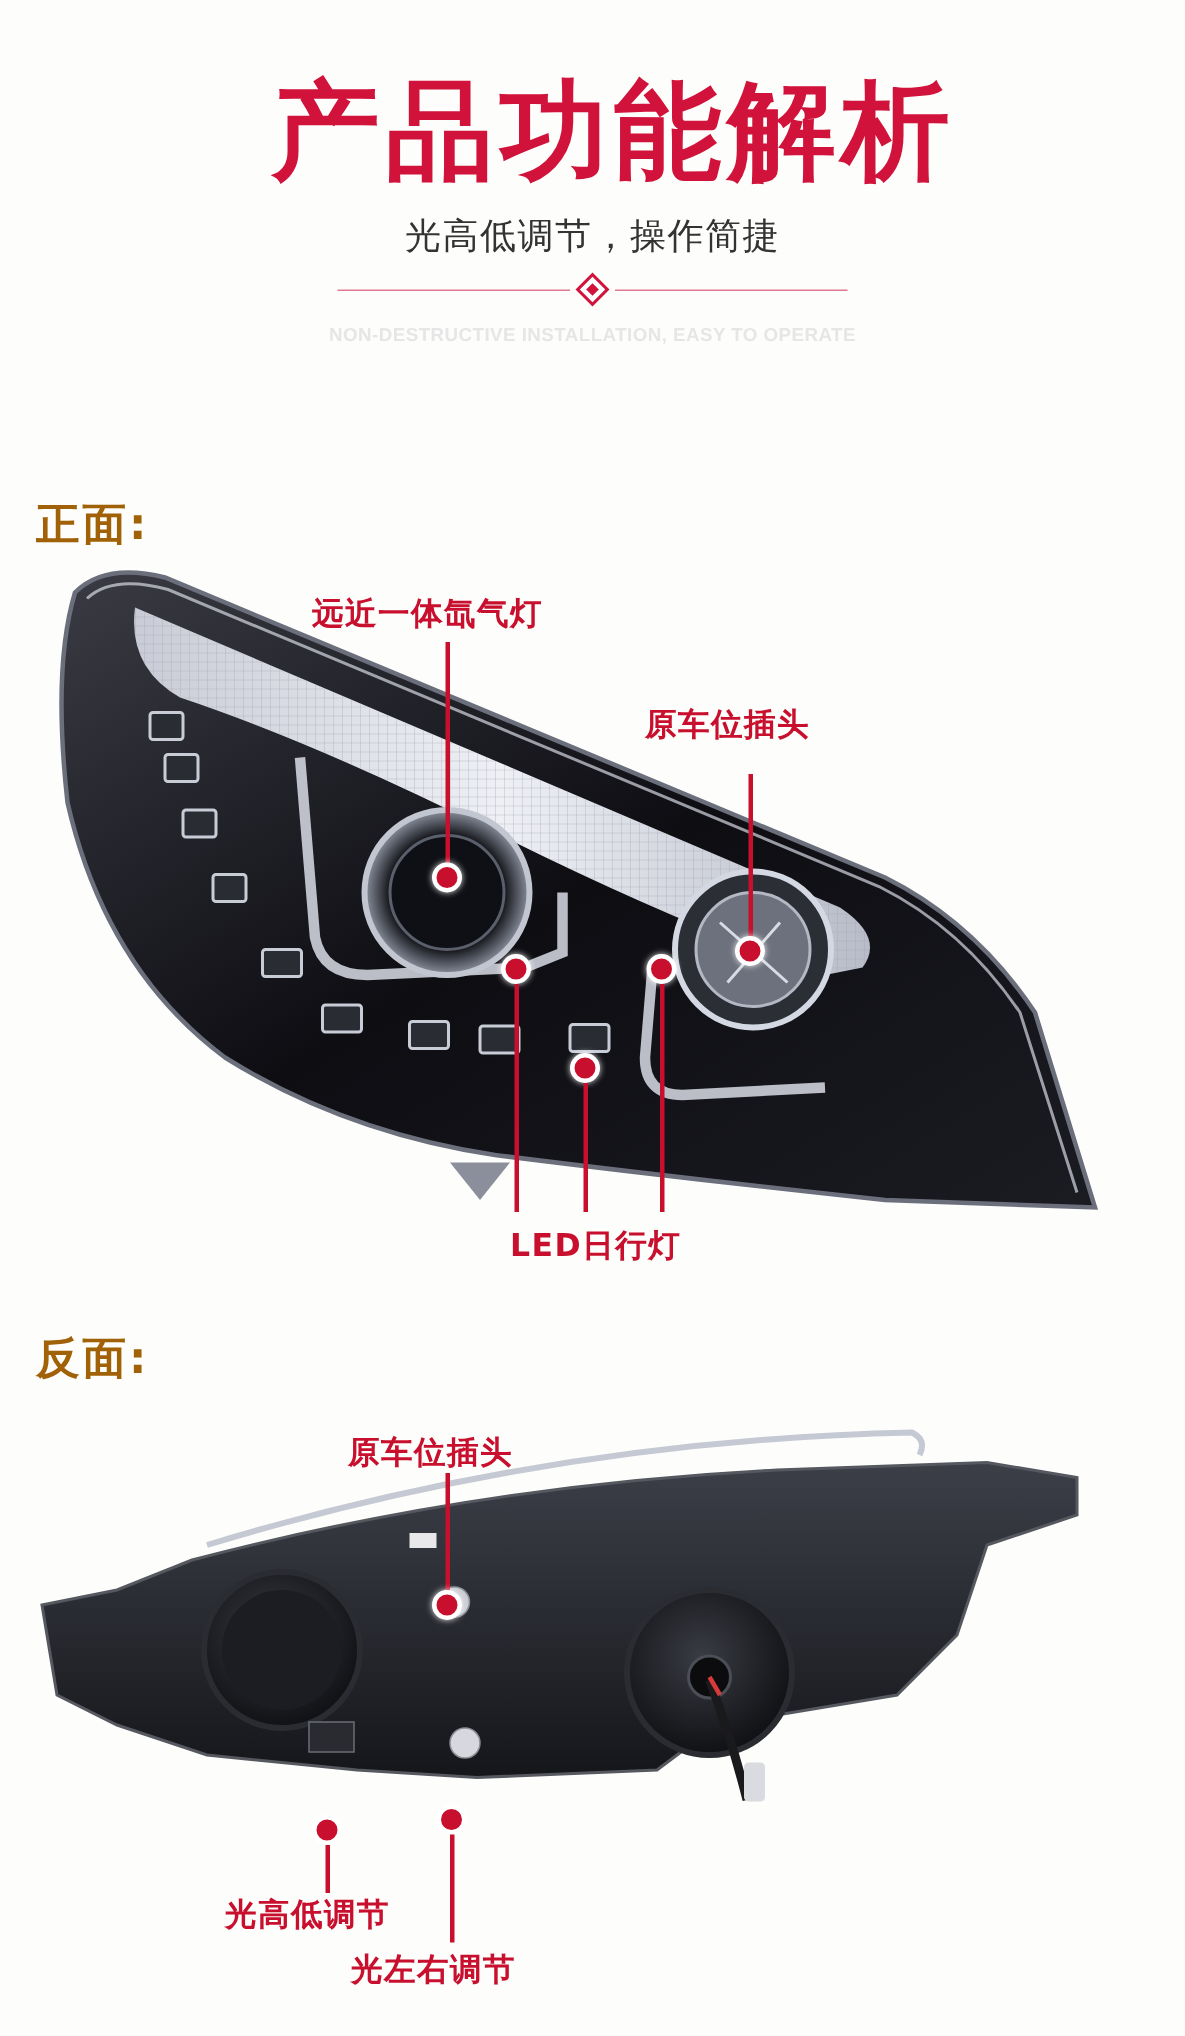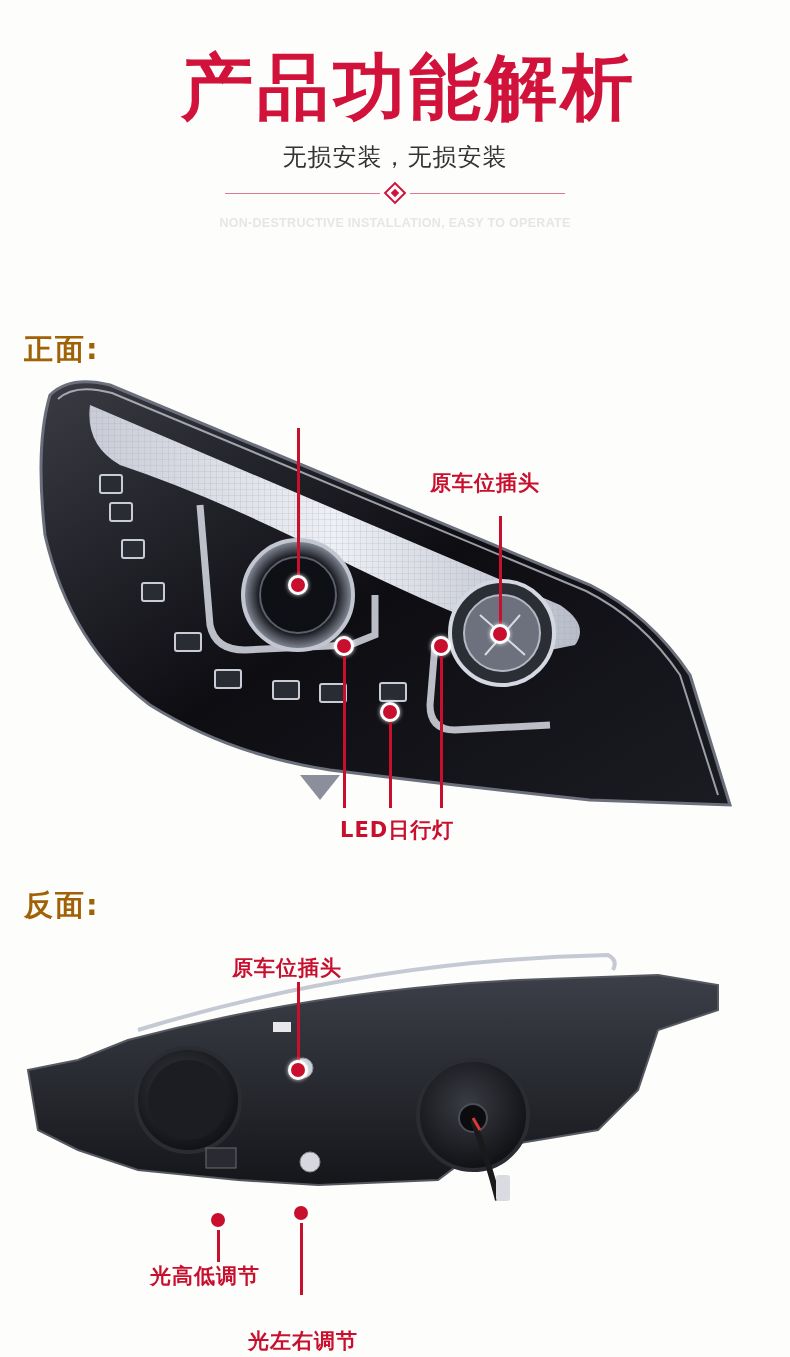--- a/index.html
+++ b/index.html
@@ -65,21 +65,21 @@
       background: #c8102e; border: 3px solid #ffffff;
       box-shadow: 0 0 4px rgba(255,255,255,0.9);
     }
   </style>
 </head>
 <body>
 
 <div class="page">
 
   <div class="main-title">产品功能解析</div>
-  <div class="subtitle">无损安装，无损安装</div>
+  <div class="subtitle">光高低调节，操作简捷</div>
   <div class="divider left"></div>
   <div class="diamond"></div>
   <div class="divider right"></div>
   <div class="en-subtitle">NON-DESTRUCTIVE INSTALLATION, EASY TO OPERATE</div>
 
   <div class="section-heading" style="top:330px;">正面:</div>
 
   <svg class="product-img" style="left:30px; top:375px;" width="710" height="440" viewBox="0 0 710 440">
     <defs>
       <linearGradient id="lensGrad" x1="0" y1="0" x2="1" y2="1">
@@ -129,20 +129,21 @@
     <circle cx="268" cy="220" r="55" fill="url(#projGrad)" stroke="#c2c6d0" stroke-width="4"></circle>
     <circle cx="268" cy="220" r="38" fill="#0f1015" stroke="#5a5f6c" stroke-width="2"></circle>
 
     <circle cx="472" cy="258" r="52" fill="#2c2e36" stroke="#d4d8e2" stroke-width="4"></circle>
     <circle cx="472" cy="258" r="38" fill="#6d717d" stroke="#b4b8c4" stroke-width="2"></circle>
     <path d="M450 240 L495 280 M455 280 L490 240" stroke="#d8dbe3" stroke-width="2"></path>
 
     <path d="M270 400 L290 425 L310 400 Z" fill="#8b8f9b"></path>
   </svg>
 
+  <div class="callout-label" style="left:208px; top:395px;">远近一体氙气灯</div>
   <div class="callout-line" style="left:297px; top:428px; height:150px;"></div>
   <div class="callout-dot" style="left:288px; top:575px;"></div>
 
   <div class="callout-label" style="left:430px; top:469px;">原车位插头</div>
   <div class="callout-line" style="left:499px; top:516px; height:110px;"></div>
   <div class="callout-dot" style="left:490px; top:624px;"></div>
 
   <div class="callout-dot" style="left:334px; top:636px;"></div>
   <div class="callout-line" style="left:343px; top:656px; height:152px;"></div>
   <div class="callout-dot" style="left:380px; top:702px;"></div>
@@ -190,15 +191,15 @@
   <div class="callout-label" style="left:232px; top:954px;">原车位插头</div>
   <div class="callout-line" style="left:297px; top:982px; height:80px;"></div>
   <div class="callout-dot" style="left:288px; top:1060px;"></div>
 
   <div class="callout-dot" style="left:208px; top:1210px;"></div>
   <div class="callout-line" style="left:217px; top:1230px; height:32px;"></div>
   <div class="callout-label" style="left:150px; top:1262px;">光高低调节</div>
 
   <div class="callout-dot" style="left:291px; top:1203px;"></div>
   <div class="callout-line" style="left:300px; top:1223px; height:72px;"></div>
-  <div class="callout-label" style="left:248px; top:1299px;margin-top:28px;">光左右调节</div>
+  <div class="callout-label" style="left:234px; top:1299px;">光左右调节</div>
 
 </div>
 
 </body></html>

